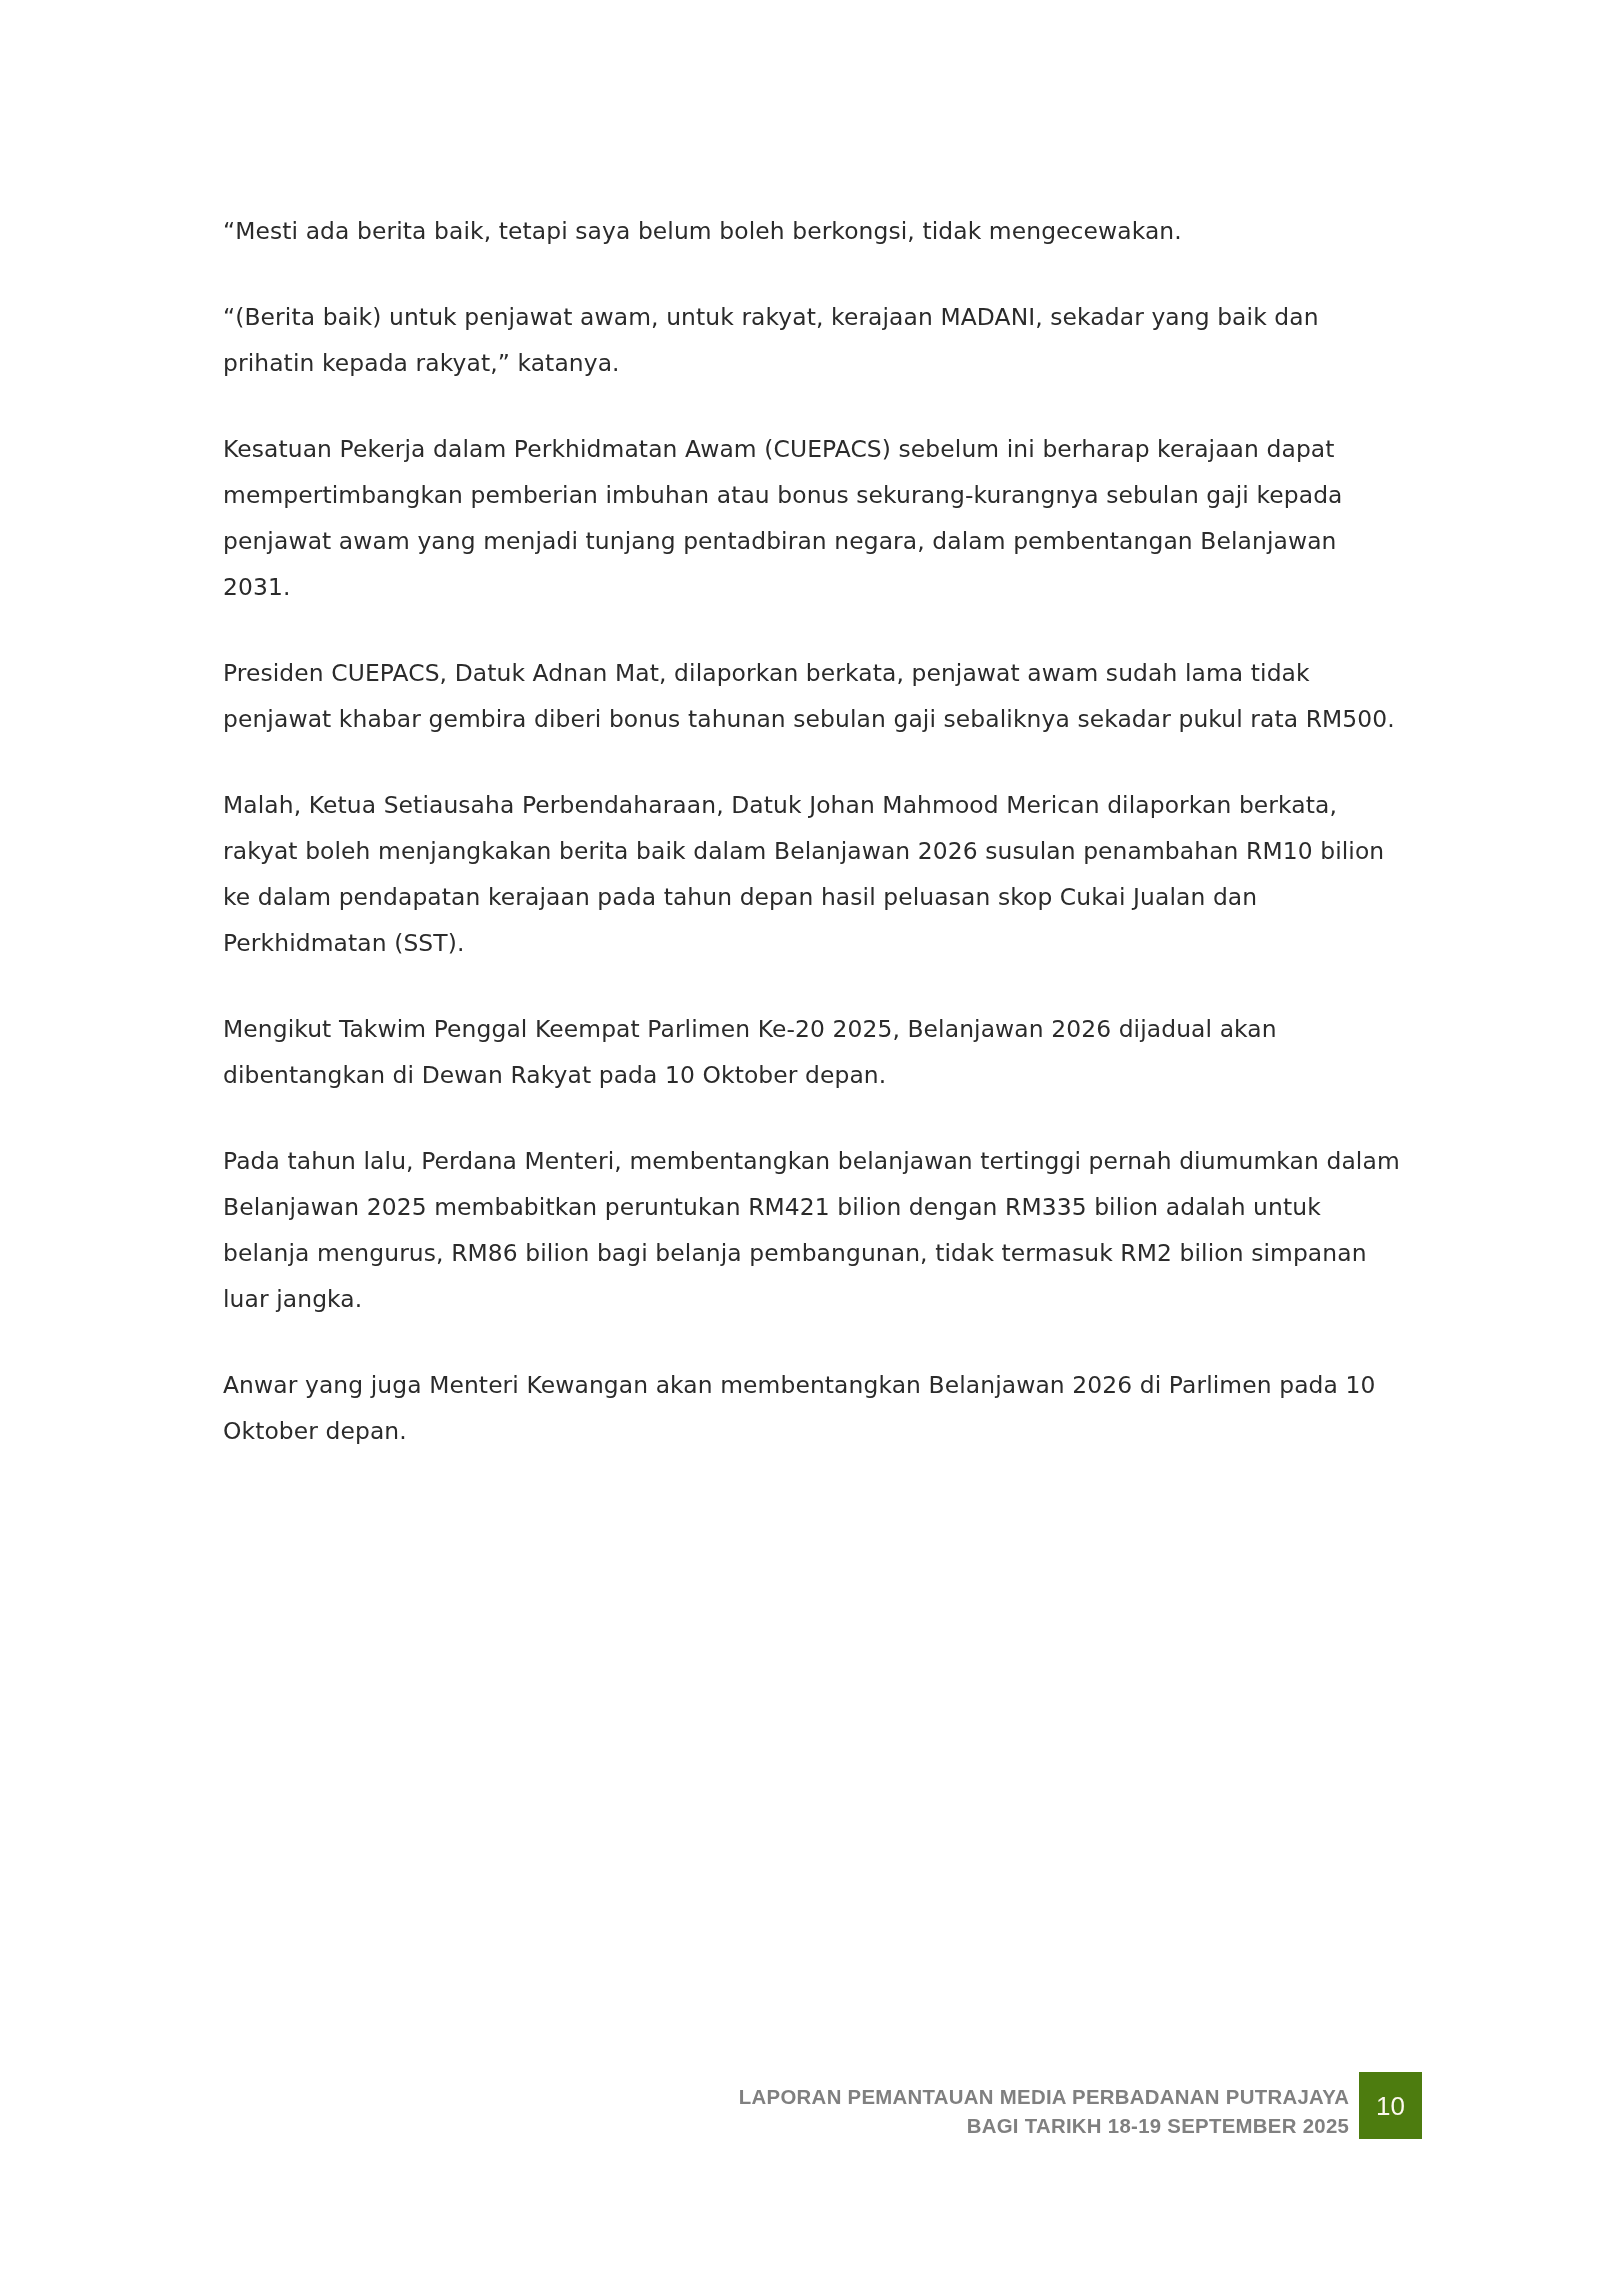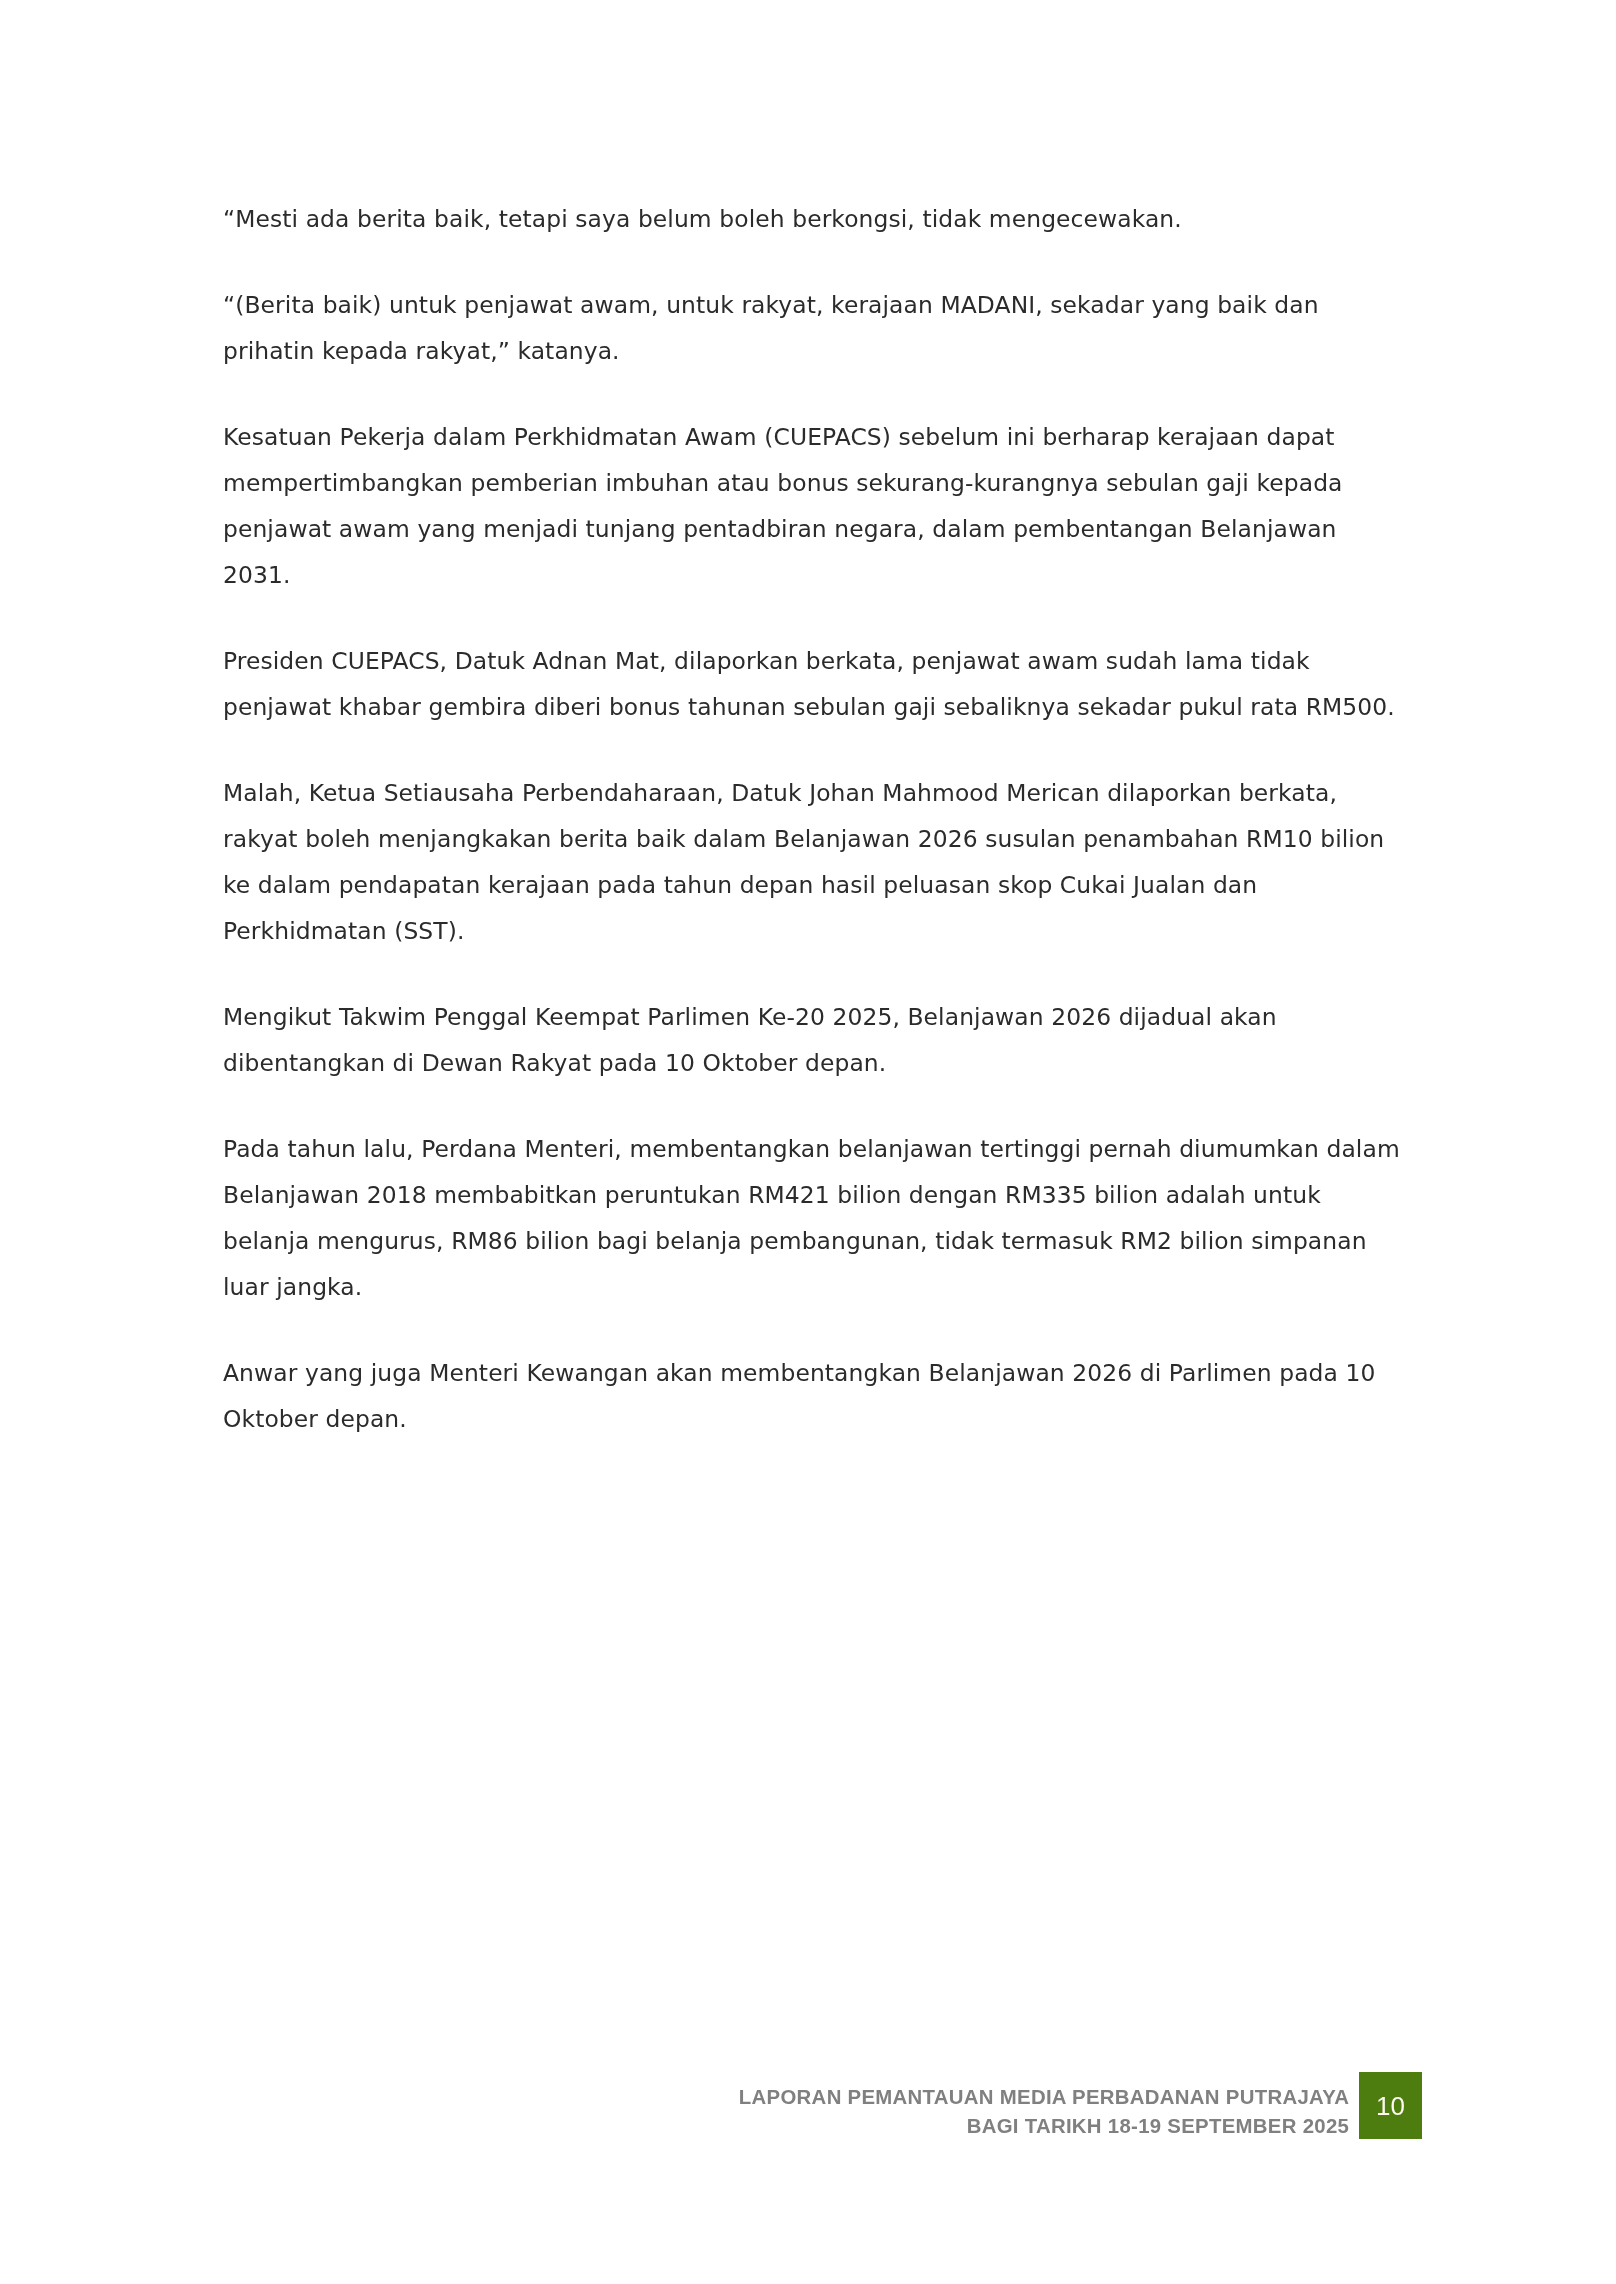--- a/index.html
+++ b/index.html
@@ -11,21 +11,21 @@
     position: relative;
     width: 1616px;
     height: 2284px;
     background: #ffffff;
     overflow: hidden;
     font-family: "DejaVu Sans", "Liberation Sans", sans-serif;
   }
   .content {
     position: absolute;
     left: 223px;
-    top: 196px;
+    top: 208px;
     width: 1182px;
   }
   .content p {
     margin: 0 0 40px 0;
     font-size: 23.4px;
     line-height: 46px;
     color: #2b2b2b;
     text-align: left;
     letter-spacing: 0.1px;
   }
@@ -66,21 +66,21 @@
 
 <div class="page">
 
   <main class="content">
     <p>“Mesti ada berita baik, tetapi saya belum boleh berkongsi, tidak mengecewakan.</p>
     <p>“(Berita baik) untuk penjawat awam, untuk rakyat, kerajaan MADANI, sekadar yang baik dan prihatin kepada rakyat,” katanya.</p>
     <p>Kesatuan Pekerja dalam Perkhidmatan Awam (CUEPACS) sebelum ini berharap kerajaan dapat mempertimbangkan pemberian imbuhan atau bonus sekurang-kurangnya sebulan gaji kepada penjawat awam yang menjadi tunjang pentadbiran negara, dalam pembentangan Belanjawan 2031.</p>
     <p>Presiden CUEPACS, Datuk Adnan Mat, dilaporkan berkata, penjawat awam sudah lama tidak penjawat khabar gembira diberi bonus tahunan sebulan gaji sebaliknya sekadar pukul rata RM500.</p>
     <p>Malah, Ketua Setiausaha Perbendaharaan, Datuk Johan Mahmood Merican dilaporkan berkata, rakyat boleh menjangkakan berita baik dalam Belanjawan 2026 susulan penambahan RM10 bilion ke dalam pendapatan kerajaan pada tahun depan hasil peluasan skop Cukai Jualan dan Perkhidmatan (SST).</p>
     <p>Mengikut Takwim Penggal Keempat Parlimen Ke-20 2025, Belanjawan 2026 dijadual akan dibentangkan di Dewan Rakyat pada 10 Oktober depan.</p>
-    <p>Pada tahun lalu, Perdana Menteri, membentangkan belanjawan tertinggi pernah diumumkan dalam Belanjawan 2018 membabitkan peruntukan RM421 bilion dengan RM335 bilion adalah untuk belanja mengurus, RM86 bilion bagi belanja pembangunan, tidak termasuk RM2 bilion simpanan luar jangka.</p>
+    <p>Pada tahun lalu, Perdana Menteri, membentangkan belanjawan tertinggi pernah diumumkan dalam Belanjawan 2025 membabitkan peruntukan RM421 bilion dengan RM335 bilion adalah untuk belanja mengurus, RM86 bilion bagi belanja pembangunan, tidak termasuk RM2 bilion simpanan luar jangka.</p>
     <p>Anwar yang juga Menteri Kewangan akan membentangkan Belanjawan 2026 di Parlimen pada 10 Oktober depan.</p>
   </main>
 
   <footer>
     <div class="footer-text">
       <div>LAPORAN PEMANTAUAN MEDIA PERBADANAN PUTRAJAYA</div>
       <div>BAGI TARIKH 18-19 SEPTEMBER 2025</div>
     </div>
     <div class="page-number-box">
       <span>10</span>

